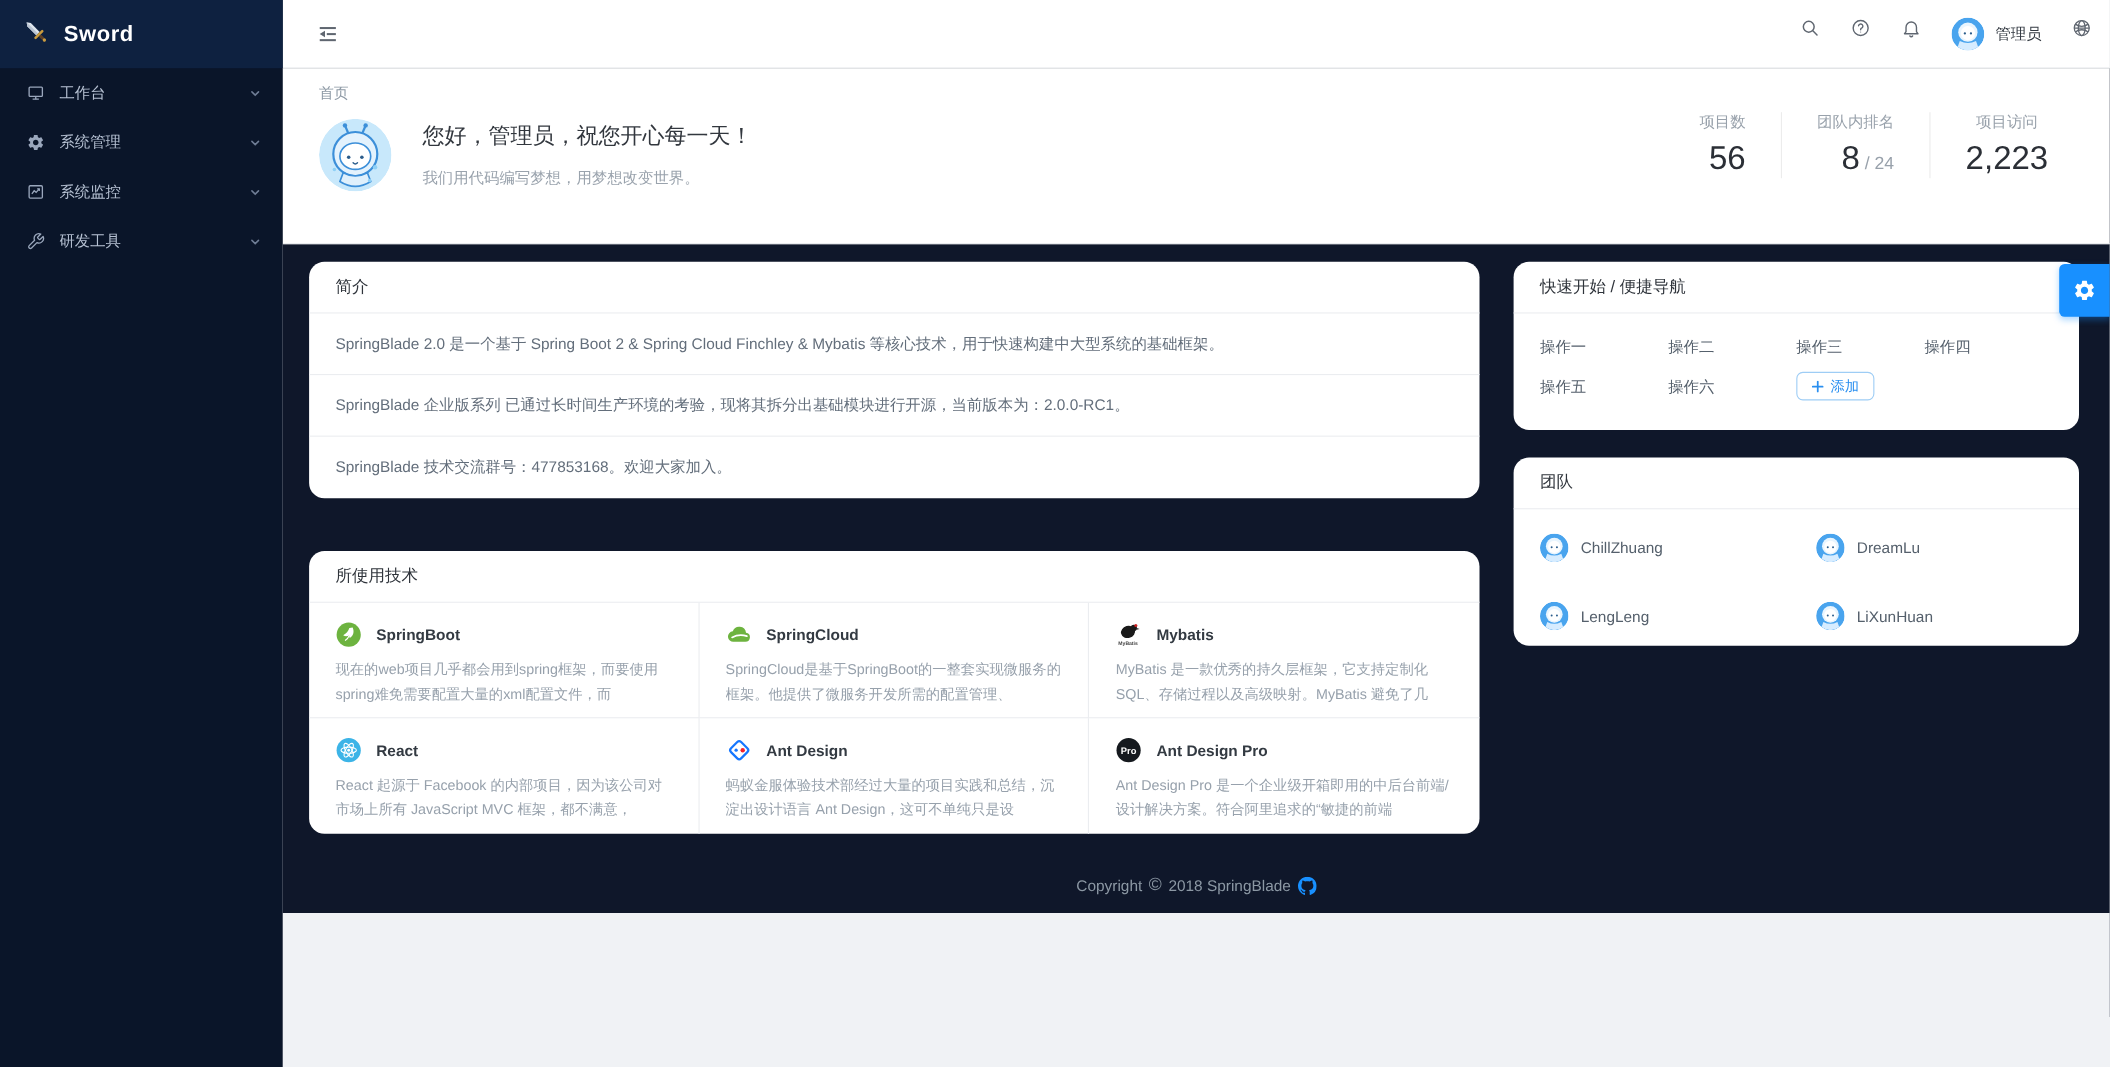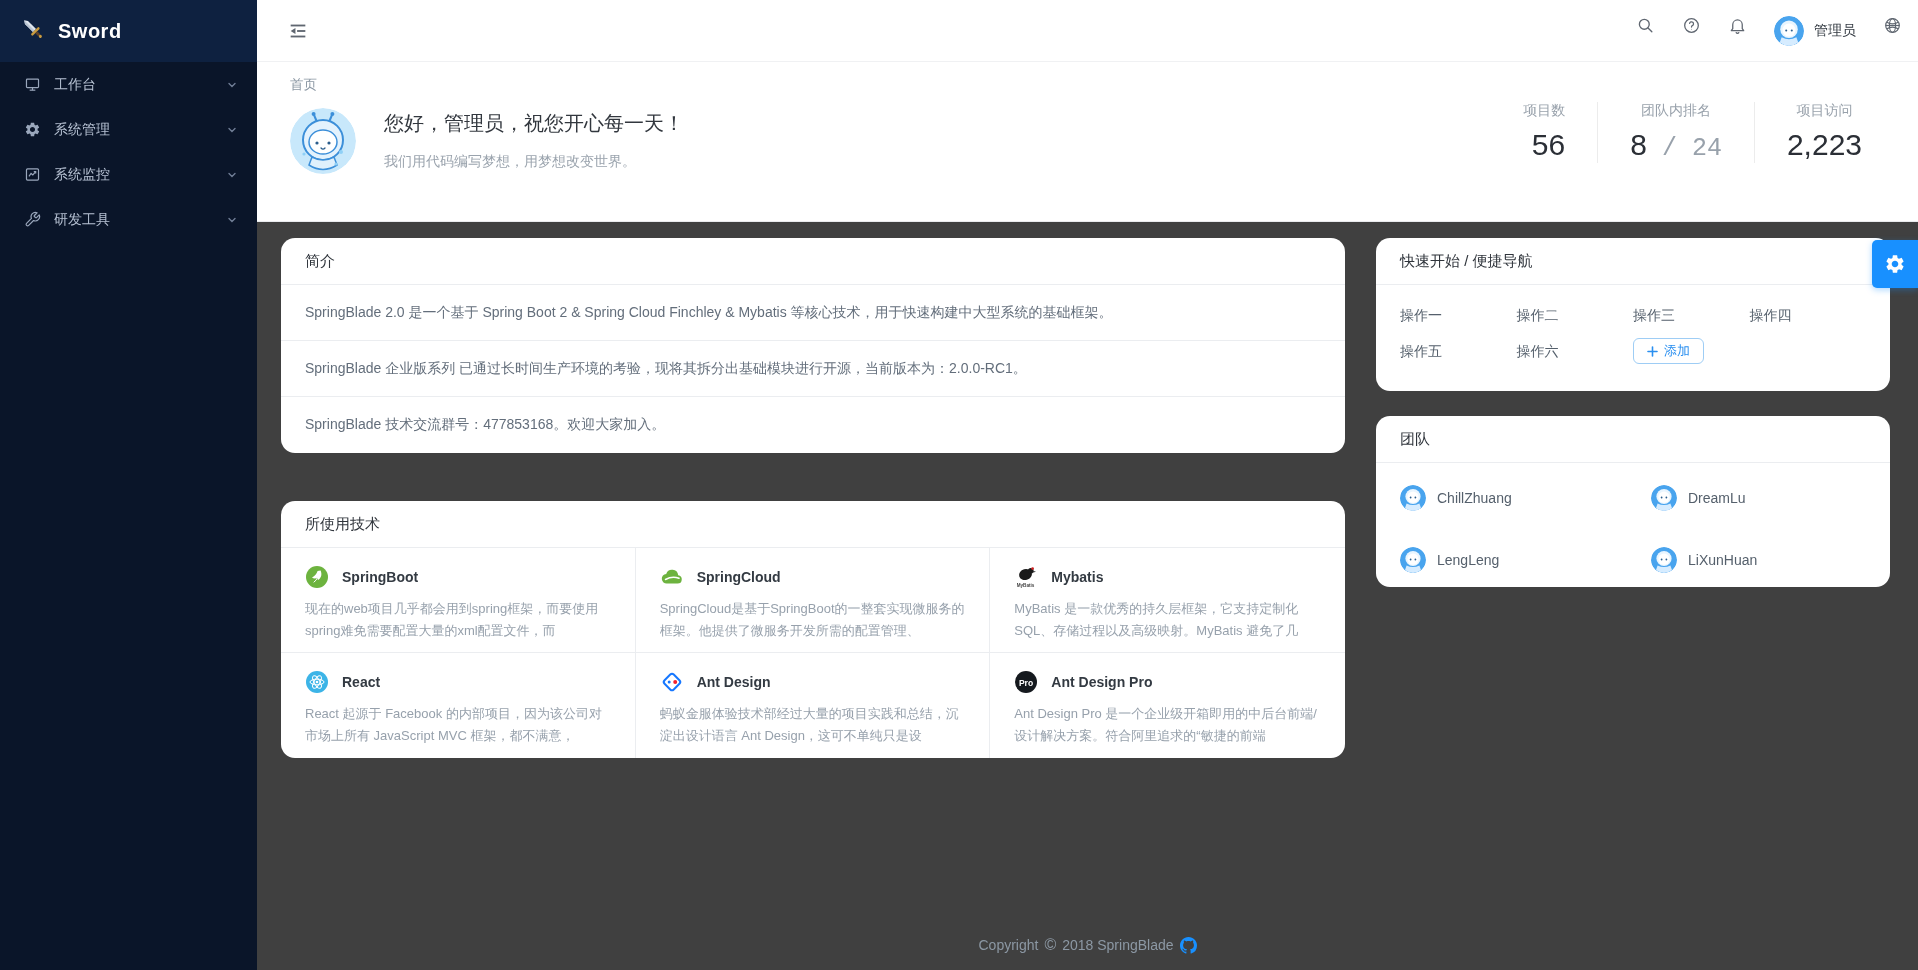--- a/index.html
+++ b/index.html
@@ -1,53 +1,53 @@
 <!DOCTYPE html>
 <html><head>
 <meta charset="utf-8">
 <style>
   * { margin:0; padding:0; box-sizing:border-box; }
   html,body { width:1918px; height:970px; }
   body { font-family:"Liberation Sans","DejaVu Sans",sans-serif; background:#f0f2f5; overflow:hidden; }
-  .app { position:relative; width:1918px; height:970px; background:#f0f2f5; }
+  .app { position:relative; width:1918px; height:830px; background:#f0f2f5; }
 
   
   .sidebar { position:absolute; left:0; top:0; width:257px; height:970px; background:#0a1529; z-index:3; }
   .logo { height:62px; background:#0e2140; display:flex; align-items:center; padding-left:20px; gap:12px; }
   .logo-title { color:#ffffff; font-size:20px; font-weight:bold; letter-spacing:.5px; }
   .nav { }
   .nav-item { height:45px; display:flex; align-items:center; padding:0 20px 0 24px; color:#b6c1d2; font-size:14px; cursor:pointer; }
   .nav-item .mi { width:17px; height:17px; margin-right:13px; flex:none; }
   .nav-label { flex:1; }
 
   
   .topbar { position:absolute; left:257px; top:0; right:0; height:62px; background:#fff; border-bottom:1px solid #f0f1f3; display:flex; align-items:center; padding:0 16px 0 28px; z-index:2; }
   .collapse-btn { width:26px; height:26px; display:flex; align-items:center; justify-content:center; cursor:pointer; }
   .topbar-right { margin-left:auto; display:flex; align-items:flex-start; gap:27px; }
   .tb-icon { width:19px; height:19px; display:flex; align-items:center; justify-content:center; cursor:pointer; }
   .user-chip { display:flex; align-items:center; gap:10px; cursor:pointer; }
   .user-name { font-size:14px; color:#333a42; }
   .avatar-sm { width:30px; height:30px; border-radius:50%; overflow:hidden; flex:none; }
 
   
-  .page { position:absolute; left:257px; top:62px; right:0; bottom:0; background:#404040; }
+  .page { position:absolute; left:257px; top:62px; right:0; bottom:0; background:#0f172a; }
 
   .hero { position:absolute; left:0; top:0; right:0; height:160px; background:#fff; border-bottom:1px solid #e9ebee; }
   .breadcrumb { position:absolute; left:33px; top:14px; font-size:13.5px; color:#8c98a4; }
   .welcome { position:absolute; left:33px; top:46px; display:flex; }
   .avatar-big { width:66px; height:66px; border-radius:50%; overflow:hidden; flex:none; }
   .welcome-texts { margin-left:28px; padding-top:2px; }
   .welcome-title { font-size:20px; color:#32373e; }
   .welcome-sub { font-size:14px; color:#9aa3ad; margin-top:16px; }
   .stats { position:absolute; right:24px; top:40px; display:flex; }
   .stat { padding:0 32px; text-align:center; }
   .stat + .stat { border-left:1px solid #ececec; }
   .stat-label { font-size:14px; color:#98a1ab; }
   .stat-value { font-size:30px; color:#2b2f36; margin-top:8px;text-align:right; }
-  .stat-suffix { font-size:25px; color:#98a1ab;font-family:Liberation Mono, monospace; }
+  .stat-suffix { font-size:16px; color:#98a1ab; }
 
   
   .card { position:absolute; background:#fff; border-radius:14px; }
   .card-head { height:47px; line-height:46px; padding:0 24px; font-size:15px; color:#2f343b; border-bottom:1px solid #ebedf0; }
 
   #intro-card { left:24px; top:176px; width:1064px; height:215px; }
   .intro-row { height:56px; display:flex; align-items:center; padding:0 24px; font-size:14px; color:#636e7b; border-bottom:1px solid #ebedf0; }
   .intro-row:last-child { border-bottom:none; }
 
   #tech-card { left:24px; top:439px; width:1064px; height:257px; }

